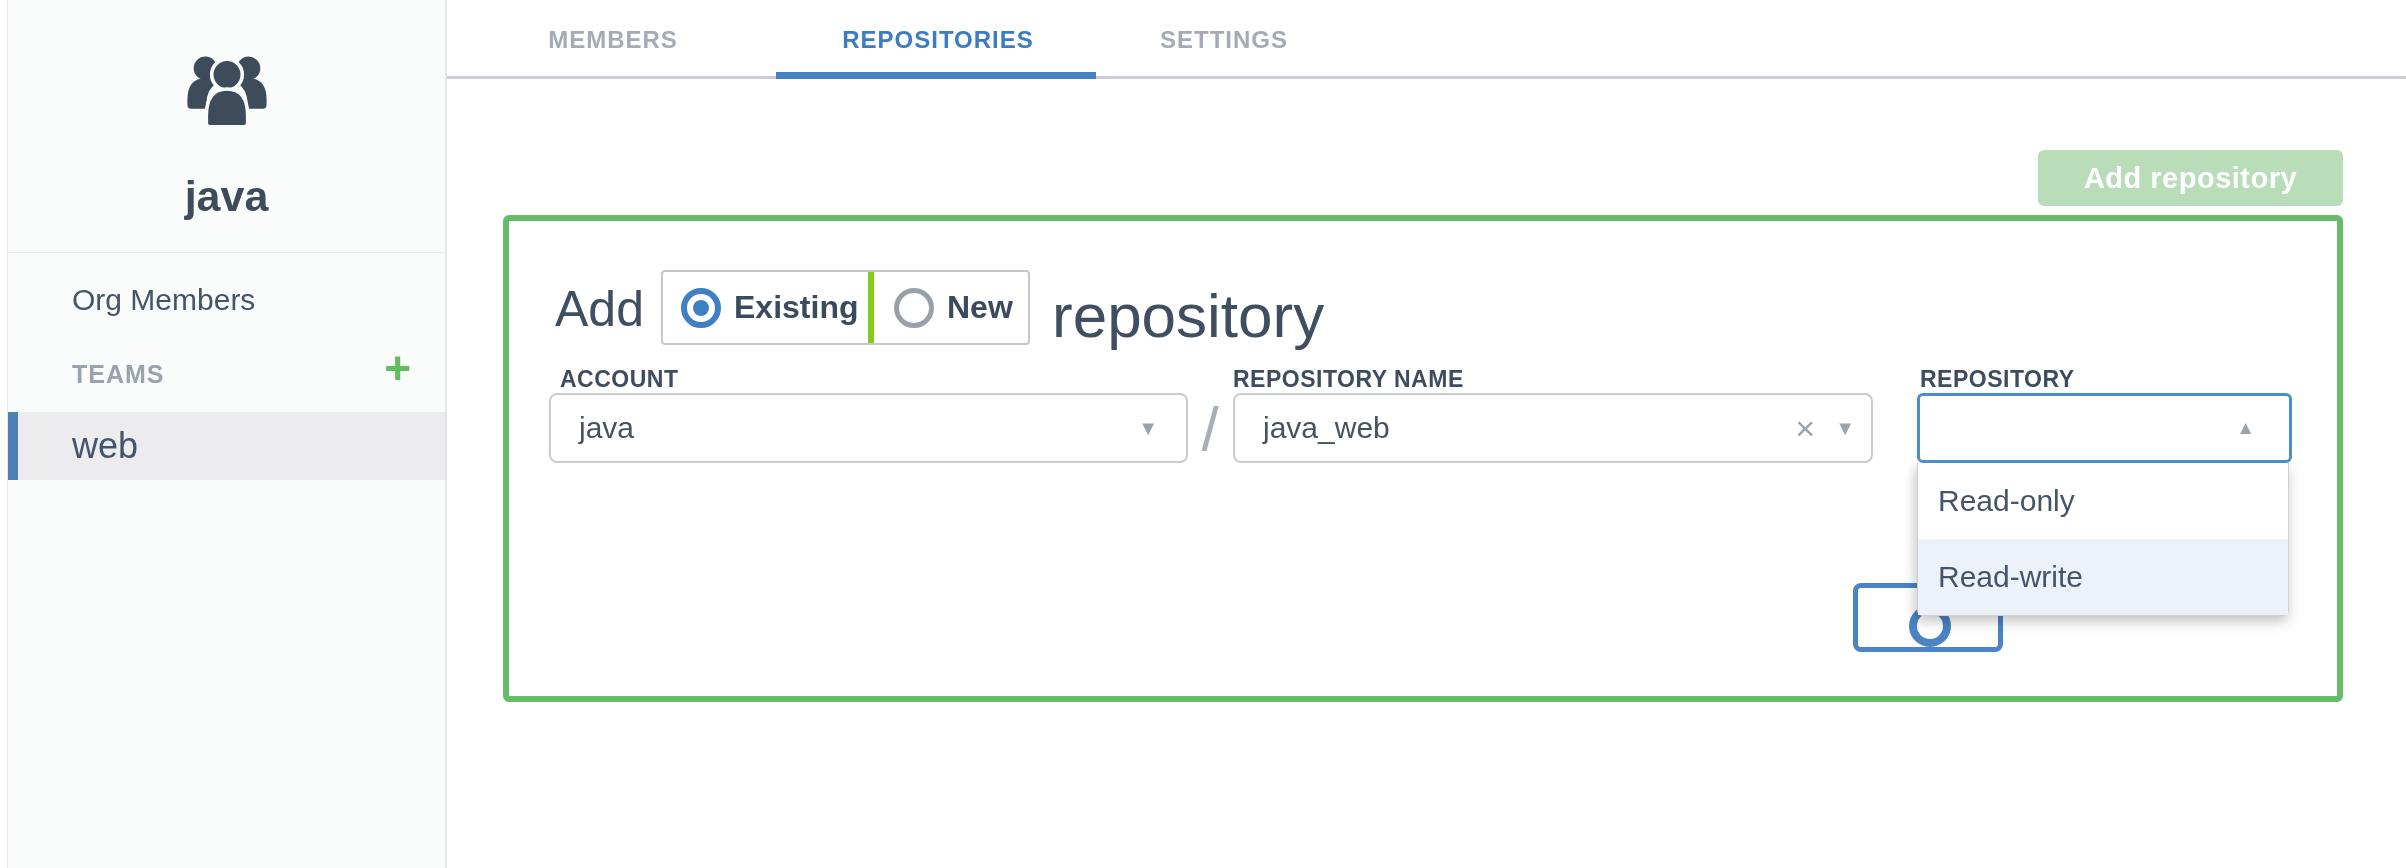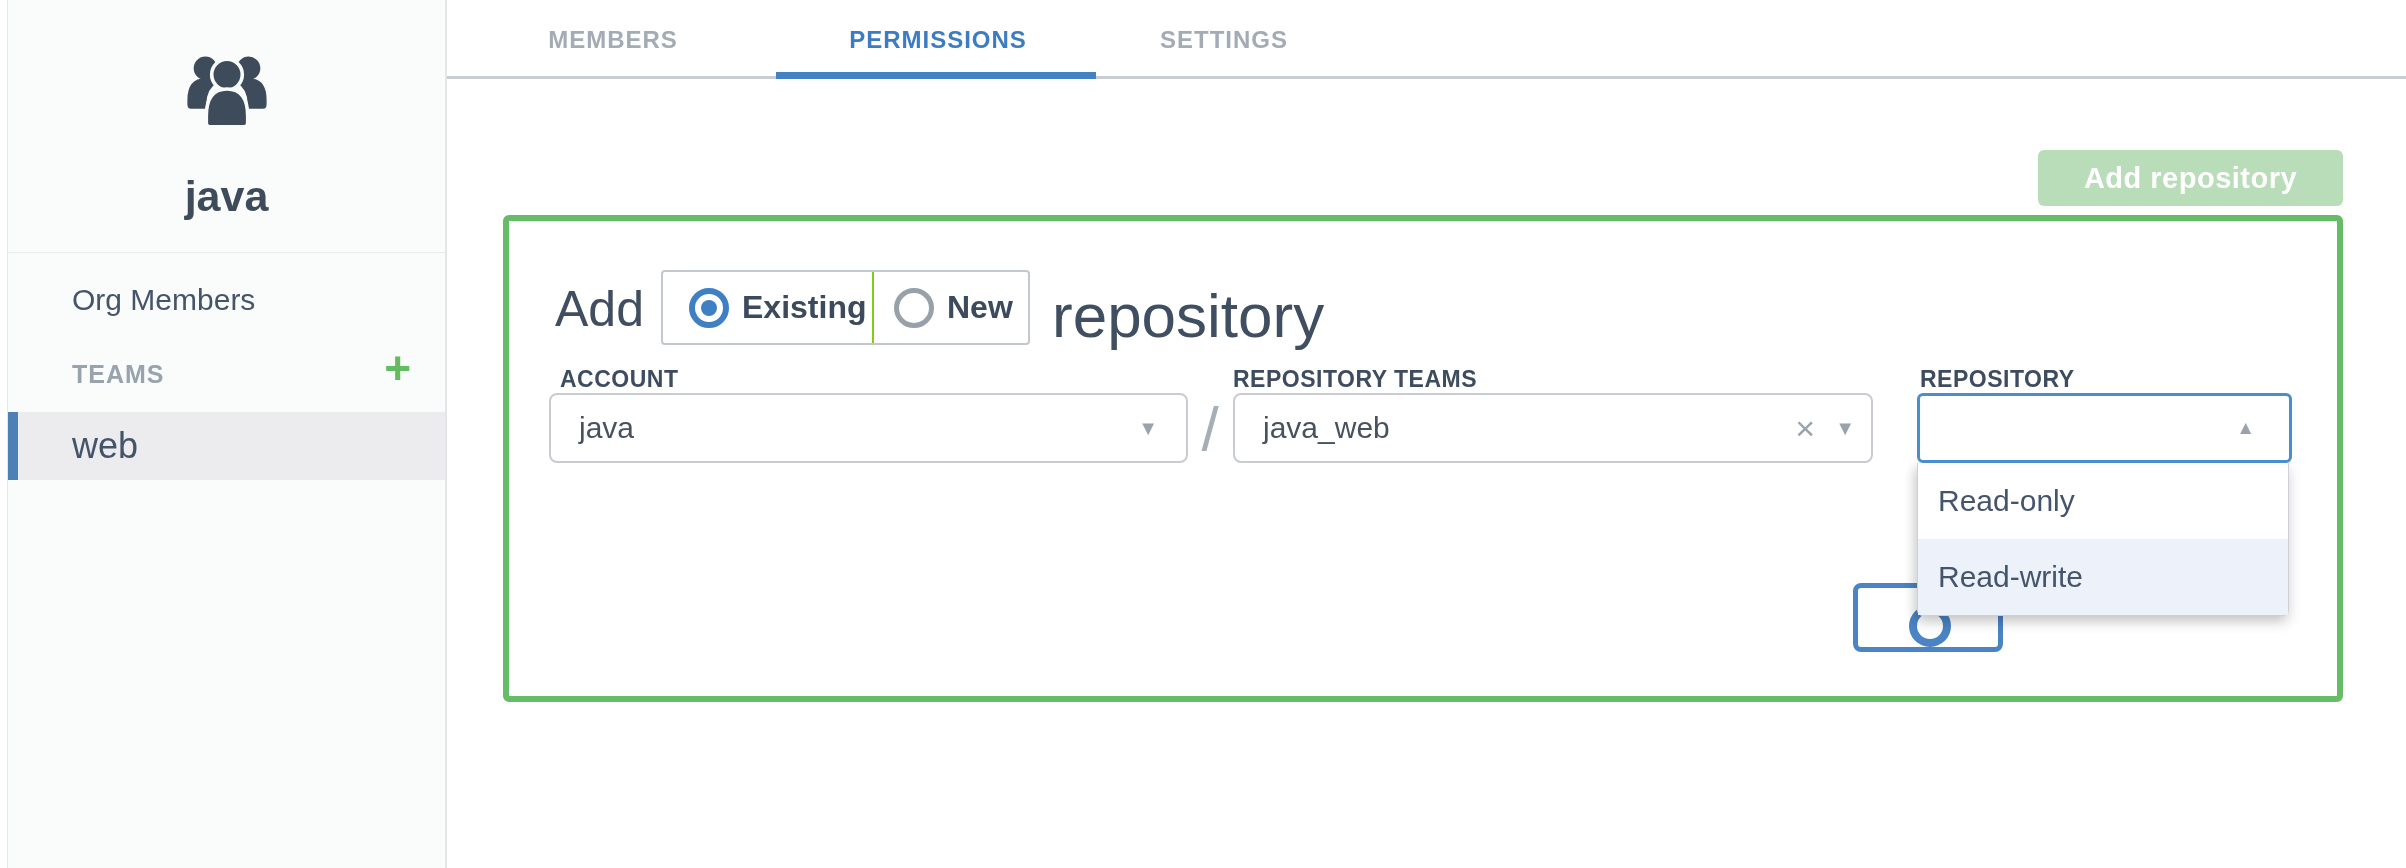--- a/index.html
+++ b/index.html
@@ -35,21 +35,21 @@
     display:flex;align-items:center;justify-content:center;cursor:pointer;
   }
   
   .panel{position:absolute;left:503px;top:215px;width:1840px;height:487px;box-sizing:border-box;
     border:6px solid #67bd67;border-radius:6px;background:#ffffff;}
   .heading-prefix{position:absolute;left:555px;top:280px;font-size:50px;font-weight:300;color:#3f4e60;}
   .heading-suffix{position:absolute;left:1052px;top:280px;font-size:62px;font-weight:400;color:#3f4e60;}
   .mode-group{position:absolute;left:661px;top:270px;width:369px;height:75px;box-sizing:border-box;
     border:2px solid #c3c8cd;border-radius:4px;background:#ffffff;display:flex;}
   .mode-cell{display:flex;align-items:center;box-sizing:border-box;cursor:pointer;}
-  .mode-cell.first{width:211px;padding-left:26px;border-right:2px solid #84cc16;}
+  .mode-cell.first{width:211px;padding-left:18px;border-right:6px solid #84cc16;}
   .mode-cell.second{flex:1;padding-left:20px;}
   .radio{width:40px;height:40px;border-radius:50%;box-sizing:border-box;background:#ffffff;position:relative;flex:0 0 auto;}
   .radio.on{border:6px solid #3f80c4;}
   .radio.on::after{content:"";position:absolute;left:50%;top:50%;transform:translate(-50%,-50%);width:16px;height:16px;border-radius:50%;background:#3f80c4;}
   .radio.off{border:5px solid #98a1aa;}
   .mode-label{margin-left:13px;font-size:32px;font-weight:600;color:#3b4a5c;}
   
   .field-label{position:absolute;top:366px;font-size:23px;font-weight:bold;color:#3d4c5e;letter-spacing:.5px;}
   .label-account{left:560px;} .label-repo{left:1233px;} .label-permissions{left:1920px;}
   
@@ -99,21 +99,21 @@
     <div class="teams-header">TEAMS</div>
     <div class="add-team">+</div>
     <div class="team-row">
       <div class="sel-bar"></div>
       <div class="team-row-label">web</div>
     </div>
   </div>
 
   <div class="tabs">
     <div class="tab tab-members">MEMBERS</div>
-    <div class="tab tab-repositories active">PERMISSIONS</div>
+    <div class="tab tab-repositories active">REPOSITORIES</div>
     <div class="tab tab-settings">SETTINGS</div>
     <div class="tabs-baseline"></div>
     <div class="tab-underline"></div>
   </div>
 
   <div class="add-repo-btn">Add repository</div>
 
   <div class="panel"></div>
 
   <div class="heading-prefix">Add</div>
@@ -125,21 +125,21 @@
     </div>
     <div class="mode-cell second">
       <span class="radio off"></span>
       <span class="mode-label">New</span>
     </div>
   </div>
 
   <div class="heading-suffix">repository</div>
 
   <div class="field-label label-account">ACCOUNT</div>
-  <div class="field-label label-repo">REPOSITORY TEAMS</div>
+  <div class="field-label label-repo">REPOSITORY NAME</div>
   <div class="field-label label-permissions">REPOSITORY</div>
 
   <div class="select select-account">
     <span class="select-value">java</span>
     <span class="caret down-acct">▼</span>
   </div>
 
   <div class="slash-sep">/</div>
 
   <div class="select select-repo">

